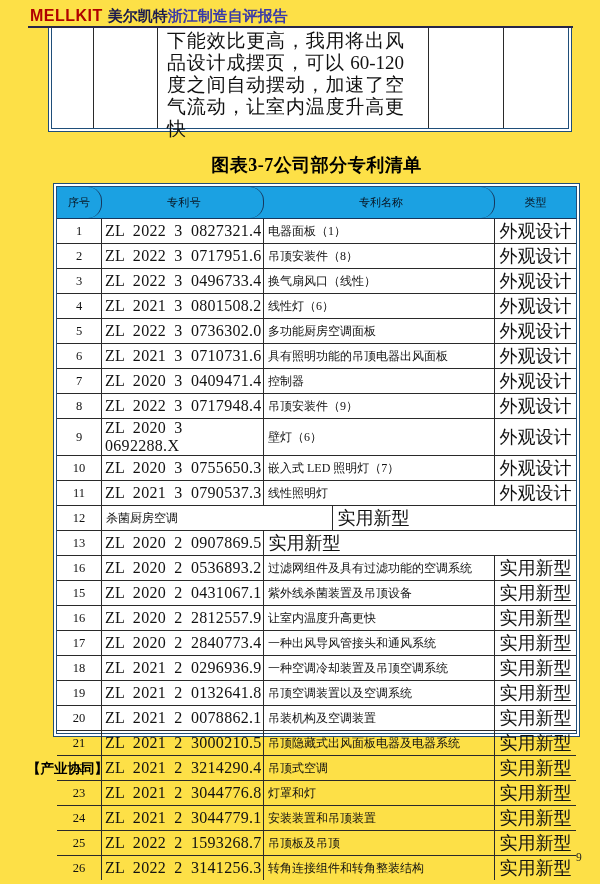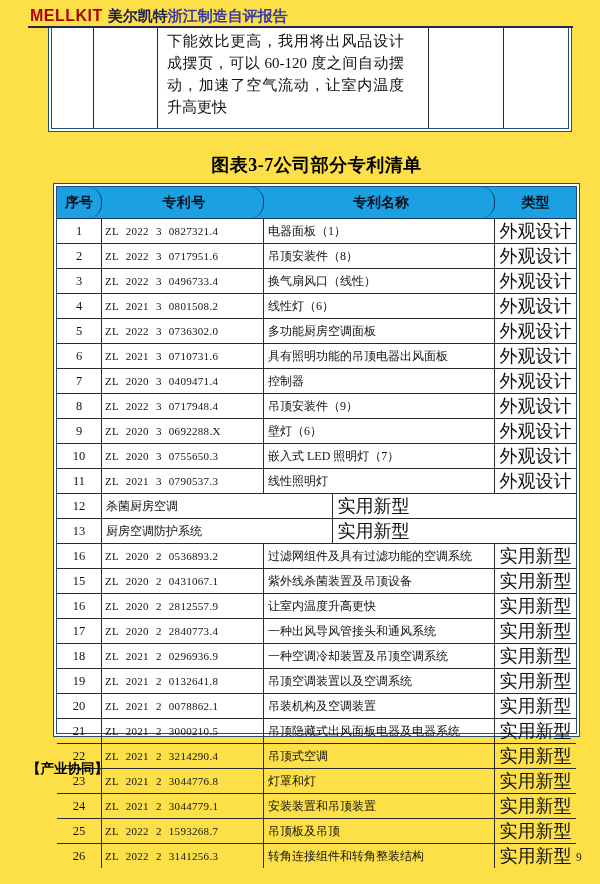--- a/index.html
+++ b/index.html
@@ -27,50 +27,50 @@
     box-sizing:border-box;display:flex;
     border-left:4px double var(--navy);
     border-right:4px double var(--navy);
     border-bottom:4px double var(--navy);
     background:#fff;
   }
   .top-table .col{box-sizing:border-box;border-right:1px solid var(--thin);}
   .top-table .col:last-child{border-right:none;}
   .tt-c1{width:42px;}
   .tt-c2{width:64px;}
-  .tt-c3{width:271px;padding:2px 24px 0 9px;font-size:15px;line-height:22px;text-align:justify;}
+  .tt-c3{width:271px;padding:2px 24px 0 9px;font-size:19px;line-height:22px;text-align:justify;}
   .tt-c4{width:75px;}
   .tt-c5{flex:1;}
   
   .table-title{
     position:absolute;left:53px;top:153px;width:527px;text-align:center;
     font-weight:bold;font-size:18px;color:#000;letter-spacing:.5px;
   }
   
   .patent-table{
     position:absolute;left:53px;top:183px;width:527px;height:554px;
     box-sizing:border-box;border:4px double var(--navy);
     display:flex;flex-direction:column;background:#fff;
   }
   .pt-header{
     height:31px;flex:0 0 31px;display:flex;background:var(--header-bg);
     border-bottom:1px solid #16365c;
   }
   .pt-header .hcell{
     box-sizing:border-box;display:flex;align-items:center;justify-content:center;
-    font-weight:bold;font-size:14px;color:#08131f;border-right:1px solid #16365c;border-radius:14px;
+    font-weight:normal;font-size:11px;color:#08131f;border-right:1px solid #16365c;border-radius:14px;
   }
   .pt-header .hcell:last-child{border-right:none;}
   .pt-body{flex:1;display:flex;flex-direction:column;}
   .pt-row{flex:1;display:flex;border-bottom:1px solid var(--thin);}
   .pt-row:last-child{border-bottom:none;}
   .cell{box-sizing:border-box;display:flex;align-items:center;border-right:1px solid var(--thin);overflow:hidden;}
   .cell:last-child{border-right:none;}
   .c-no{width:45px;justify-content:center;font-size:12.5px;}
-  .c-pat{width:162px;padding-left:3px;font-size:11px;word-spacing:4px;letter-spacing:.3px;}
+  .c-pat{width:162px;padding-left:3px;font-size:16px;word-spacing:4px;letter-spacing:.3px;}
   .c-name{width:231px;padding-left:4px;font-size:12px;}
   .c-type{width:81px;justify-content:center;font-size:18px;}
   
   .section-heading{position:absolute;left:27px;top:760px;font-weight:bold;font-size:13.5px;color:#000;}
   .page-number{position:absolute;left:576px;top:851px;font-size:11.5px;color:#222;}
 </style>
 </head>
 <body>
 
 <div class="page">
@@ -176,21 +176,21 @@
   </div>
 
   <div class="pt-row">
     <div class="cell c-no">12</div>
     <div class="cell c-name">杀菌厨房空调</div>
     <div class="cell c-type">实用新型</div>
   </div>
 
   <div class="pt-row">
     <div class="cell c-no">13</div>
-    <div class="cell c-name">厨房空调防护系统</div>
+    <div class="cell c-pat">ZL 2020 2 0907869.5</div>
     <div class="cell c-type">实用新型</div>
   </div>
 
   <div class="pt-row">
     <div class="cell c-no">16</div>
     <div class="cell c-pat">ZL 2020 2 0536893.2</div>
     <div class="cell c-name">过滤网组件及具有过滤功能的空调系统</div>
     <div class="cell c-type">实用新型</div>
   </div>
 

